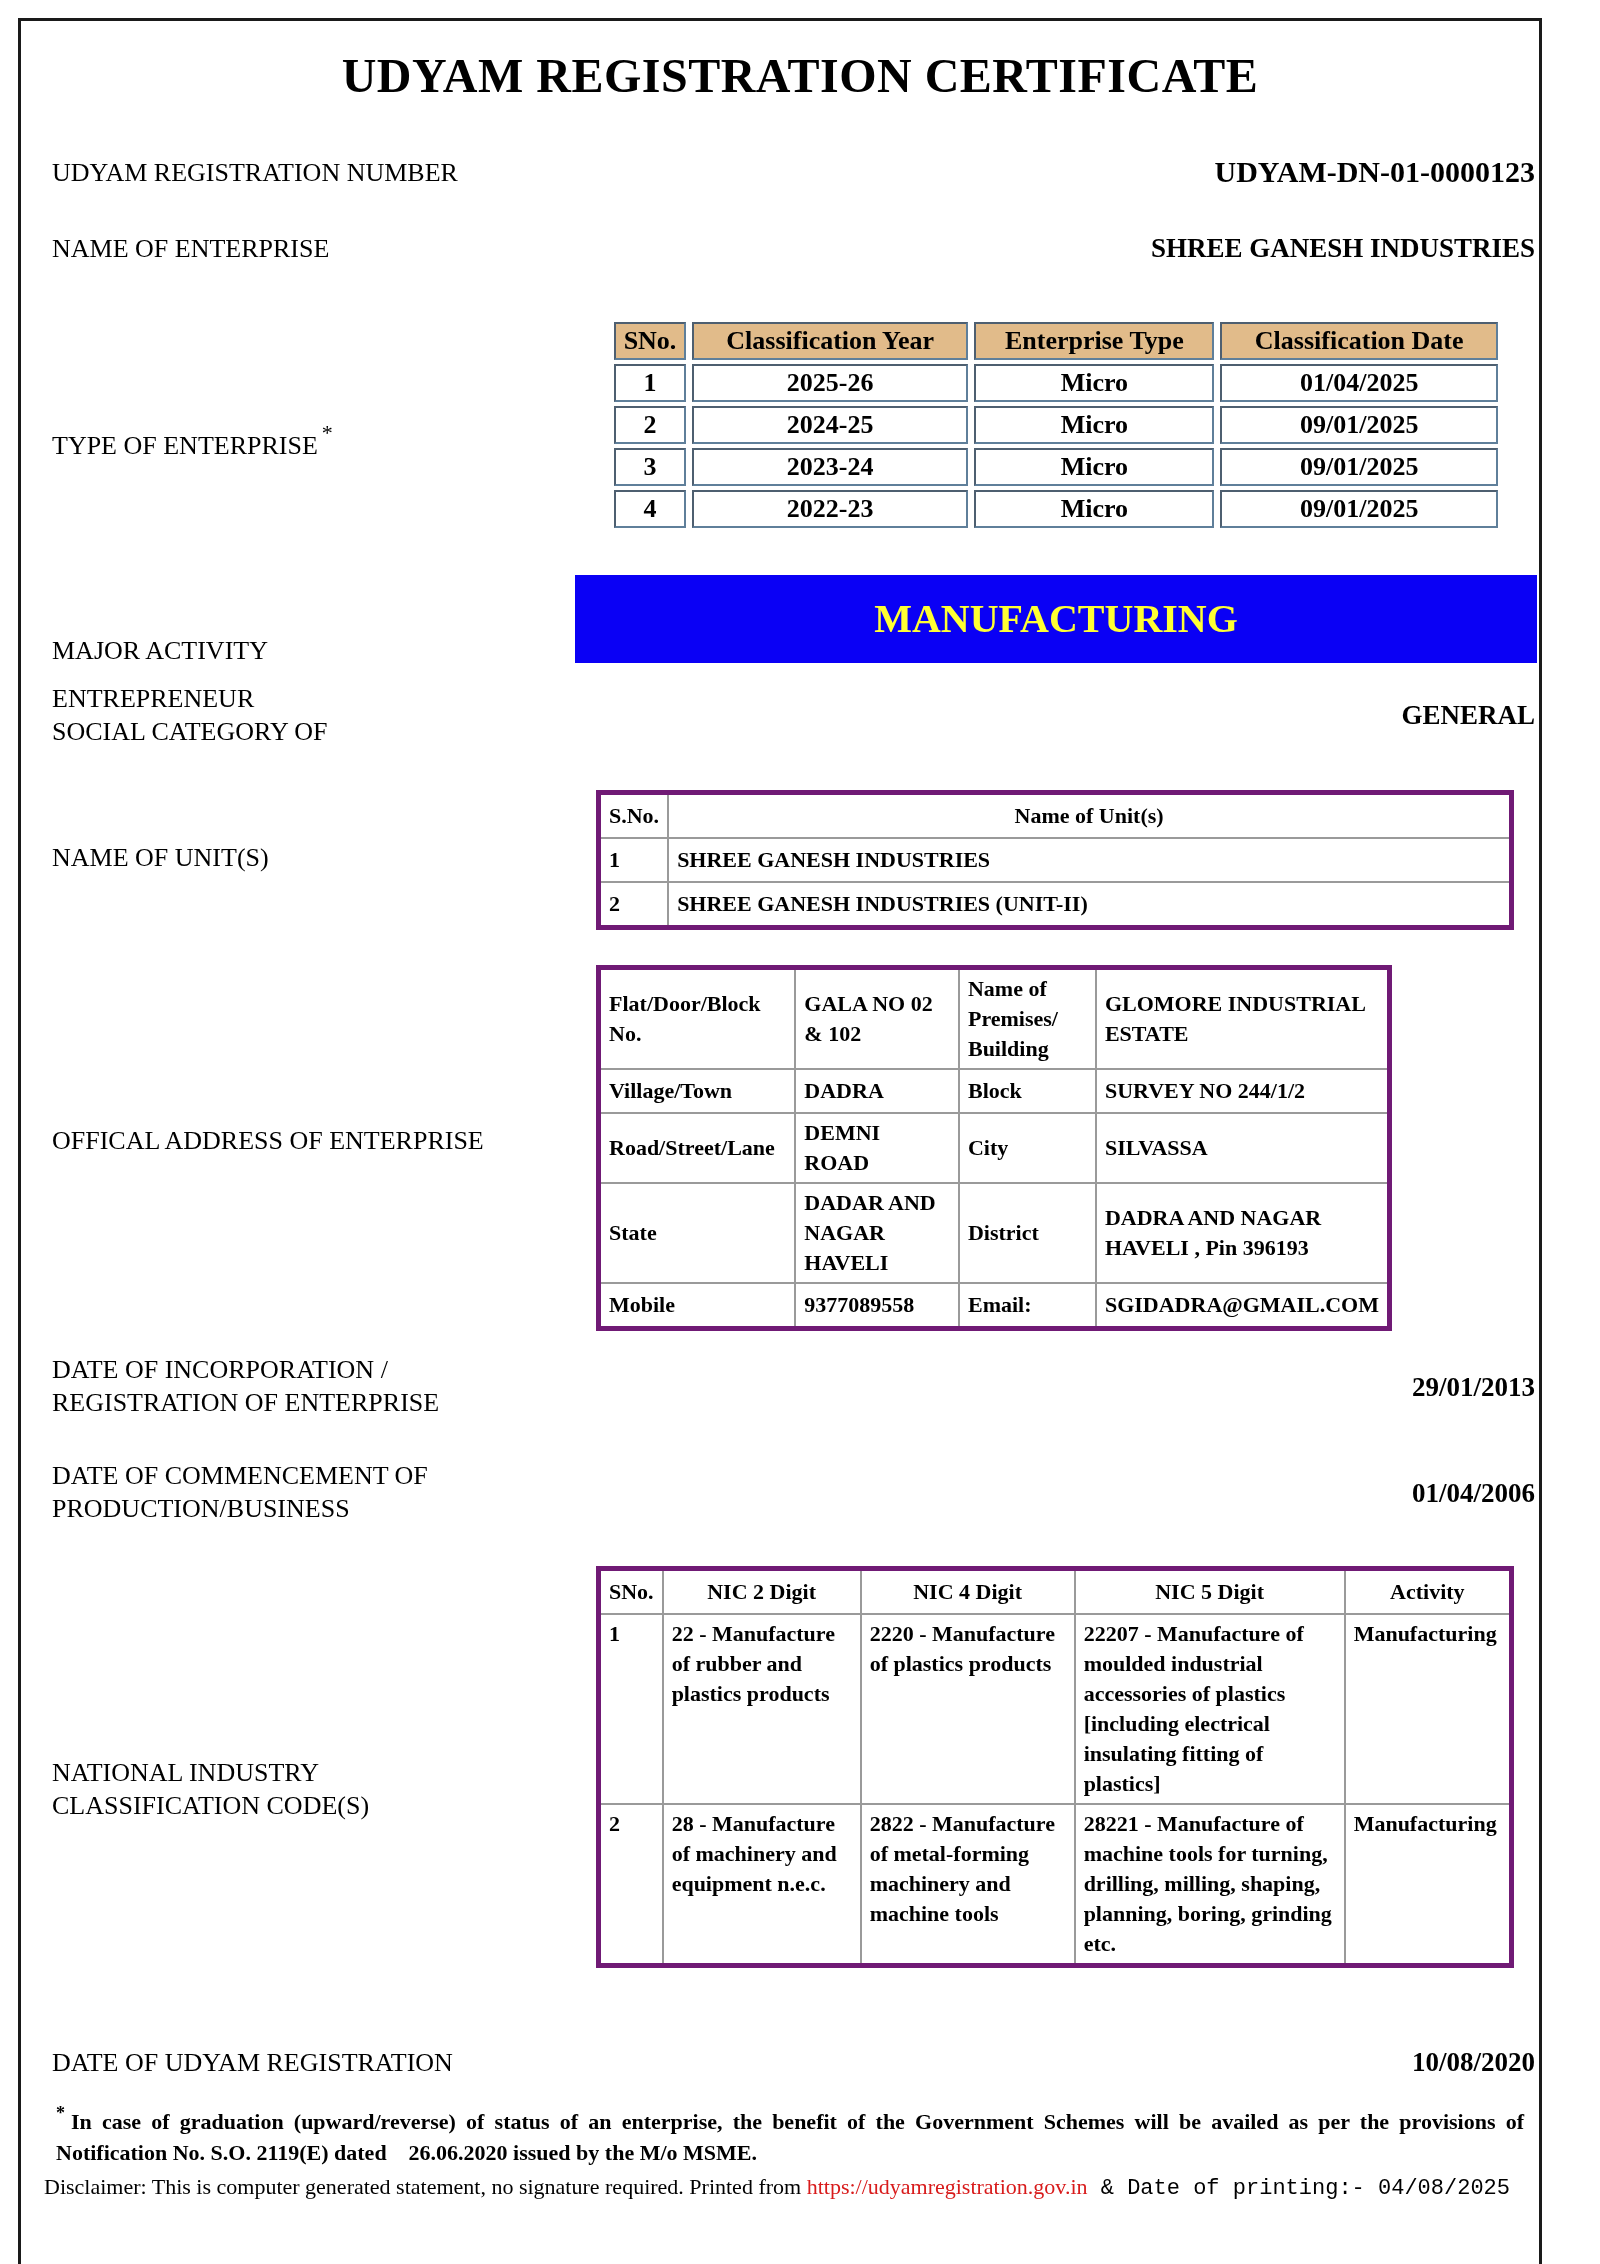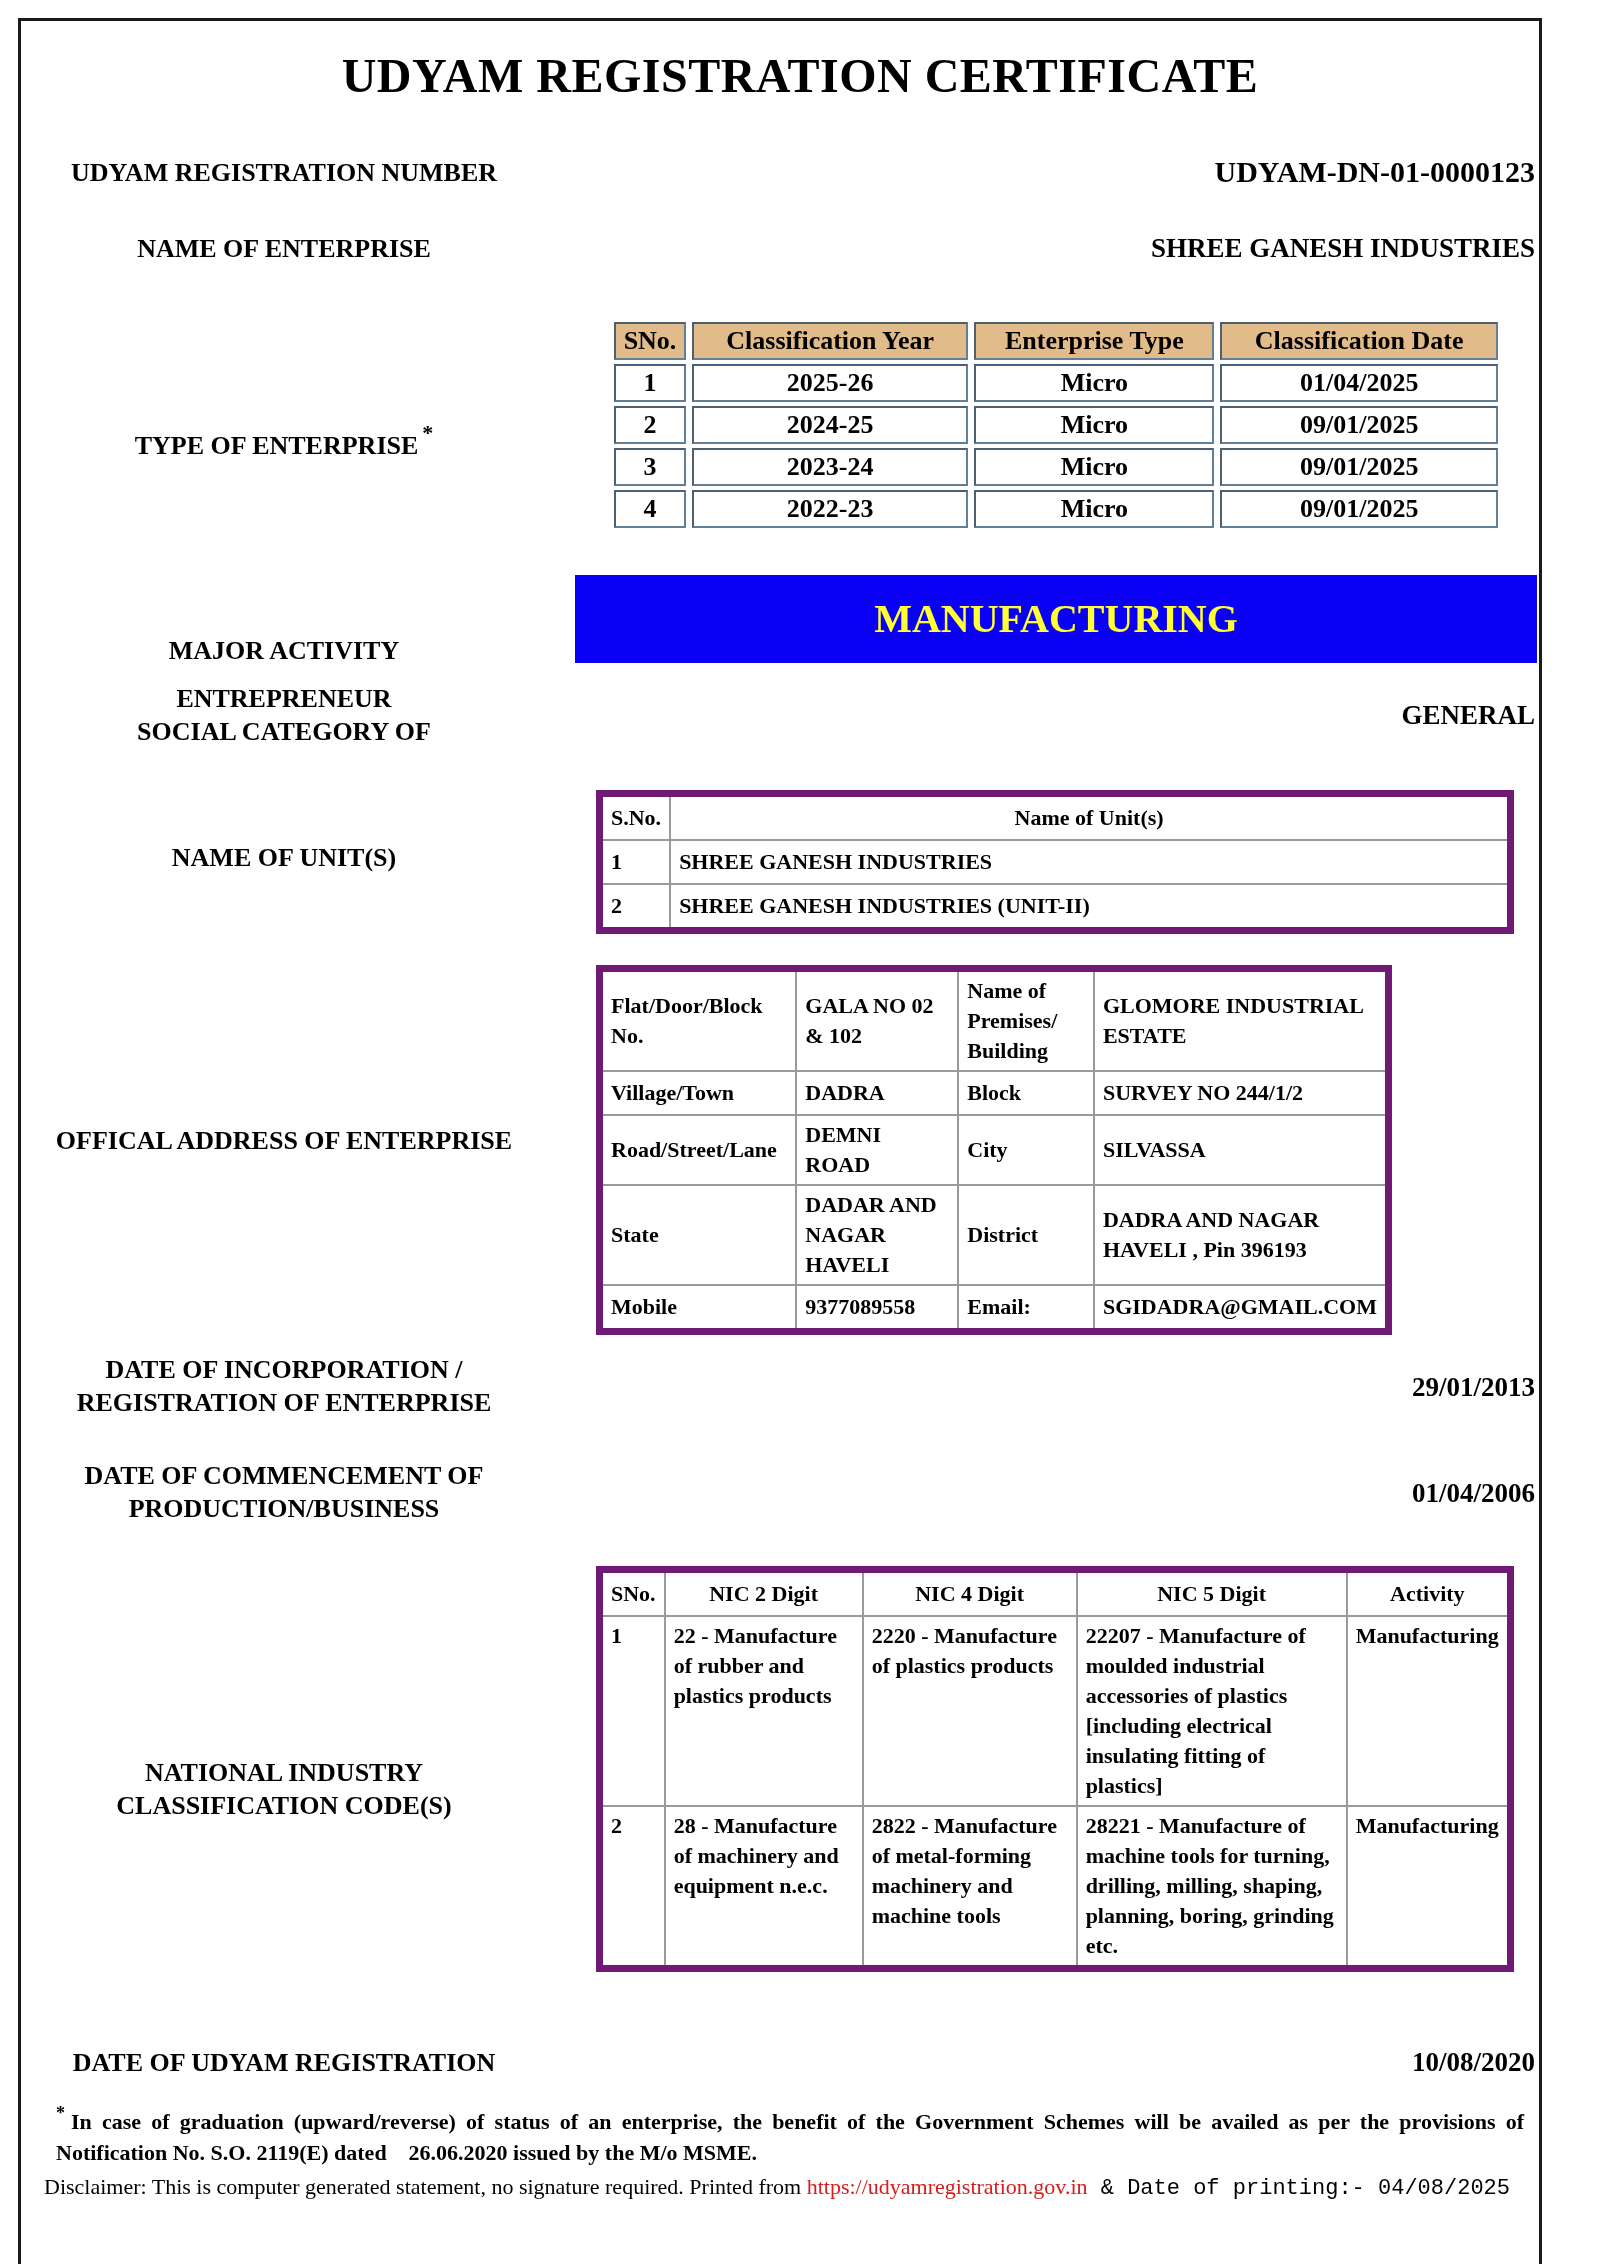--- a/index.html
+++ b/index.html
@@ -2,35 +2,35 @@
 <html><head>
 <meta charset="utf-8">
 <style>
   html, body { margin: 0; padding: 0; background: #ffffff; }
   body { width: 1600px; height: 2264px; position: relative; overflow: hidden;
          font-family: "Liberation Serif", "DejaVu Serif", serif; color: #000; }
   .frame { position: absolute; left: 18px; top: 18px; width: 1524px; height: 2260px;
            border: 3px solid #1a1a1a; border-bottom: none; box-sizing: border-box; }
   .abs { position: absolute; }
   .title { left: 0; width: 1600px; top: 48px; text-align: center; font-size: 48px; font-weight: bold; letter-spacing: 0.5px; }
-  .lbl { font-weight: bold; font-size: 26px; text-align: center; line-height: 33px; left: 24px; width: 520px; }
+  .lbl { font-weight: normal; font-size: 26px; line-height: 33px; left: 52px; width: 520px; }
   .val { font-weight: bold; font-size: 27px; text-align: right; left: 575px; width: 960px; line-height: 34px; }
   .sup { font-size: 22px; vertical-align: super; position: relative; top: -4px; margin-left: 4px; }
 
   
   table.cls { position: absolute; left: 608px; top: 318px; width: 896px; border-collapse: separate; border-spacing: 6px 4px; }
   table.cls td, table.cls th { font-size: 26px; font-weight: bold; text-align: center; height: 34px; padding: 0 4px;
     border: 2px solid #5f7f9a; border-top-color: #4e5f70; border-left-color: #4e5f70; }
   table.cls th { background: #e1bb8a; }
   table.cls td { background: #fff; }
 
   .activity-box { left: 575px; top: 575px; width: 962px; height: 88px; background: #0a00f5;
     color: #ffff33; font-size: 40px; font-weight: bold; text-align: center; line-height: 88px; }
 
-  table.grid { position: absolute; border-collapse: collapse; border: 7px solid #701a75; padding-left: 40px; }
+  table.grid { position: absolute; border-collapse: collapse; border: 5px solid #701a75; padding-left: 40px; }
   table.grid td, table.grid th { border: 2px solid #9a9a9a; font-size: 22px; font-weight: bold; padding: 4px 8px; line-height: 30px; vertical-align: middle; text-align: left; }
   table.units { left: 596px; top: 790px; width: 918px; }
   table.units th { font-weight: bold; text-align: center; height: 34px; }
   table.units th:first-child { text-align: left; width: 50px; }
   table.units td { height: 34px; }
 
   table.addr { left: 596px; top: 965px; width: 796px; }
   table.addr td { height: 34px; }
 
   table.nic { left: 596px; top: 1566px; width: 918px; }

